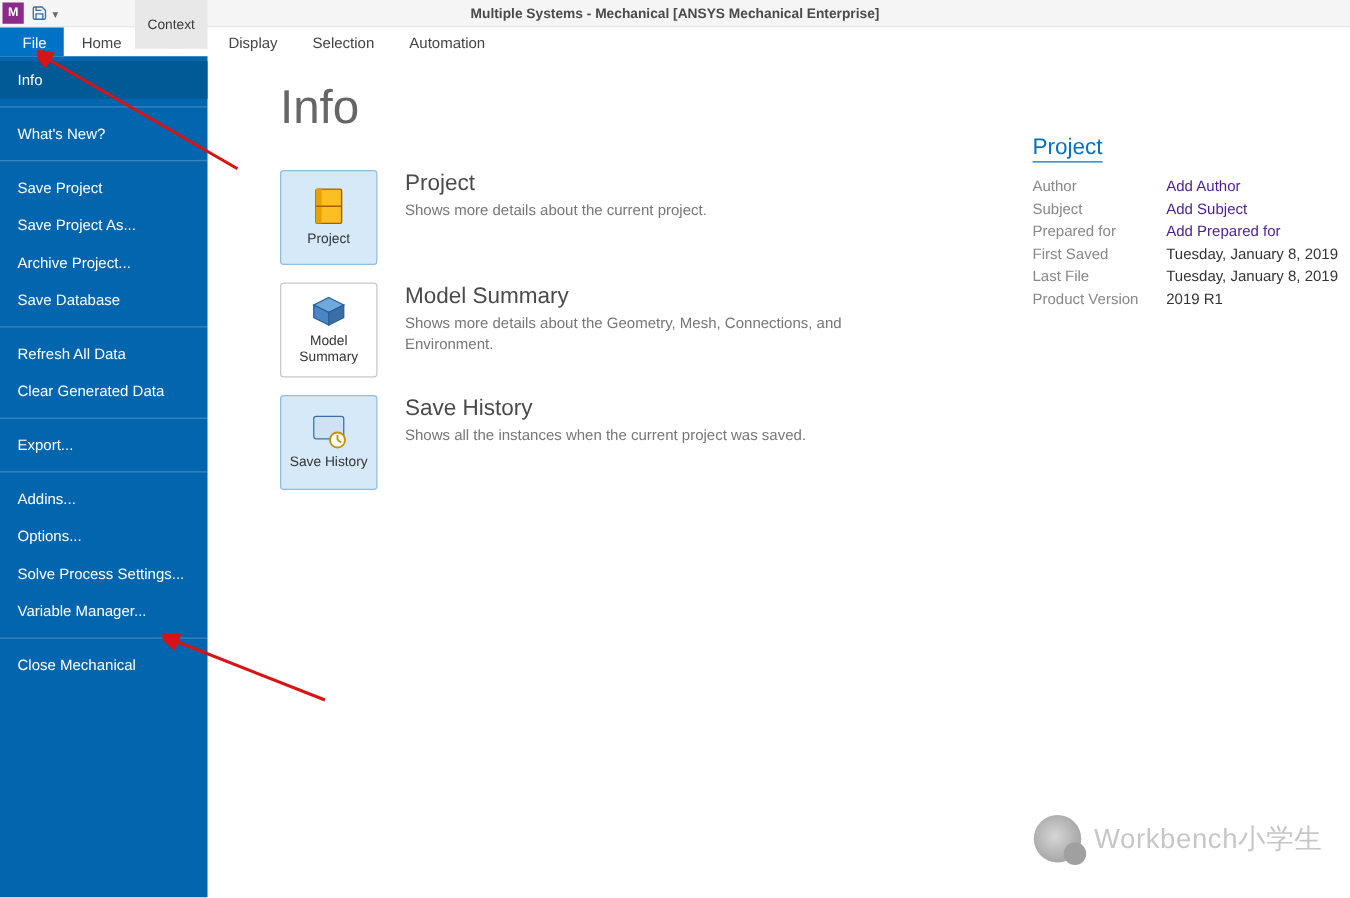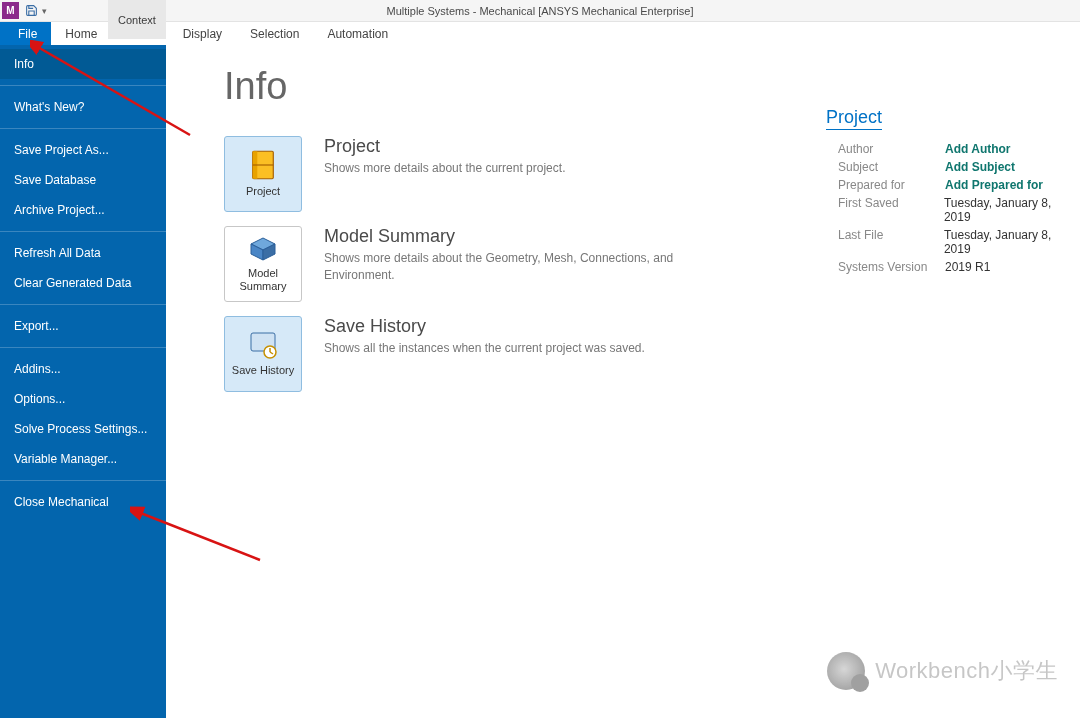--- a/index.html
+++ b/index.html
@@ -3,21 +3,21 @@
 <meta charset="utf-8">
 <style>
 * { margin: 0; padding: 0; box-sizing: border-box; font-family: "Segoe UI", Arial, sans-serif; }
 body { width: 1080px; height: 718px; background: #fff; overflow: hidden; position: relative; }
 
 .qat { height: 22px; display: flex; align-items: center; padding-left: 2px; background: #f5f5f5; border-bottom: 1px solid #e3e3e3; }
 .qat-m { width: 17px; height: 17px; background: #8b2a8b; color: #fff; font-size: 10px; font-weight: bold; display: flex; align-items: center; justify-content: center; margin-right: 4px; }
 .qat-save { width: 16px; height: 16px; display: flex; align-items: center; justify-content: center; margin-right: 3px; color: #3b6ea5; cursor: pointer; }
 .qat-dd { color: #666; font-size: 9px; margin-right: 8px; cursor: pointer; }
 .context-lbl { position: absolute; left: 108px; top: 0; height: 39px; background: #e8e8e8; padding: 0 10px; font-size: 11px; color: #3a3a3a; display: flex; align-items: center; }
-.title-text { position: absolute; left: 0; right: 0; top: 0; height: 22px; text-align: center; font-size: 11px; color: #4a4a4a; display: flex; align-items: center; justify-content: center; pointer-events: none; }
+.title-text { position: absolute; left: 0; right: 0; top: 0; height: 22px; text-align: center; font-size: 11px; color: #4a4a4a; display: flex; align-items: center; justify-content: center; pointer-events: none; font-weight: bold; }
 
 .ribbon-tabs { height: 23px; background: #fff; display: flex; align-items: stretch; border-bottom: 0; }
 .rtab { padding: 0 14px; font-size: 12px; color: #444; display: flex; align-items: center; cursor: pointer; }
 .rtab.sel { background: #0072c6; color: #fff; }
 
 .page { display: flex; height: 673px; }
 .sidebar { width: 166px; background: #0365ad; color: #fff; padding-top: 4px; }
 .side-item { padding: 8px 14px; font-size: 12px; cursor: pointer; }
 .side-item.sel { background: #015a95; }
 .side-sep { height: 1px; background: rgba(255,255,255,0.22); margin: 6px 0; }
@@ -29,25 +29,25 @@
 .info-row { display: flex; align-items: flex-start; margin-bottom: 14px; }
 .tile { width: 78px; height: 76px; border: 1px solid #c7c7c7; border-radius: 3px; display: flex; flex-direction: column; align-items: center; justify-content: center; cursor: pointer; background: #fff; }
 .tile.sel { background: #d6e9f8; border-color: #8fbde0; }
 .tile-label { font-size: 11px; color: #333; margin-top: 4px; text-align: center; line-height: 1.2; }
 .info-text { margin-left: 22px; padding-top: 0; max-width: 420px; }
 .info-head { font-size: 18px; color: #4a4a4a; font-weight: 400; margin-bottom: 3px; }
 .info-desc { font-size: 12px; color: #777; line-height: 1.4; }
 
 .proj-panel { position: absolute; left: 660px; top: 62px; }
 .proj-head { font-size: 18px; color: #0072c6; border-bottom: 1px solid #0072c6; display: inline-block; padding-bottom: 1px; margin-bottom: 10px; }
-.proj-table { font-size: 12px; margin-left: 12px; }
+.proj-table { font-size: 12px; }
 .proj-row { display: flex; padding: 2px 0; }
 .proj-k { width: 107px; color: #888; }
 .proj-v { color: #333; }
-.proj-v.bold { font-weight: 700; color: #0f766e; }
+.proj-v.bold { font-weight: 400; color: #4c1d95; }
 
 .arrow1 { position: absolute; left: 30px; top: 40px; pointer-events: none; }
 .arrow2 { position: absolute; left: 130px; top: 500px; pointer-events: none; }
 
 .watermark { position: absolute; right: 22px; bottom: 28px; display: flex; align-items: center; gap: 10px; opacity: 0.85; }
 .wm-icon { width: 38px; height: 38px; border-radius: 50%; background: radial-gradient(circle at 45% 45%, #d0d0d0, #808080); position: relative; }
 .wm-icon::after { content:""; position:absolute; right:-4px; bottom:-2px; width:18px; height:18px; border-radius:50%; background:#909090; }
 .wm-text { font-size: 22px; color: #bdbdbd; font-weight: 500; letter-spacing: 0.5px; }
 
 svg.ico { display: block; }
@@ -77,23 +77,24 @@
     <div class="rtab">Selection</div>
     <div class="rtab">Automation</div>
   </div>
 
 <div class="page">
   <div class="sidebar" id="sidebar">
       <div class="side-item sel">Info</div>
       <div class="side-sep"></div>
       <div class="side-item">What's New?</div>
       <div class="side-sep"></div>
+      <div class="side-item">Save Project</div>
       <div class="side-item">Save Project As...</div>
+      <div class="side-item">Archive Project...</div>
       <div class="side-item">Save Database</div>
-      <div class="side-item">Archive Project...</div>
       <div class="side-sep"></div>
       <div class="side-item">Refresh All Data</div>
       <div class="side-item">Clear Generated Data</div>
       <div class="side-sep"></div>
       <div class="side-item">Export...</div>
       <div class="side-sep"></div>
       <div class="side-item">Addins...</div>
       <div class="side-item">Options...</div>
       <div class="side-item">Solve Process Settings...</div>
       <div class="side-item">Variable Manager...</div>
@@ -164,21 +165,21 @@
           </div>
           <div class="proj-row">
             <div class="proj-k">First Saved</div>
             <div class="proj-v">Tuesday, January 8, 2019</div>
           </div>
           <div class="proj-row">
             <div class="proj-k">Last File</div>
             <div class="proj-v">Tuesday, January 8, 2019</div>
           </div>
           <div class="proj-row">
-            <div class="proj-k">Systems Version</div>
+            <div class="proj-k">Product Version</div>
             <div class="proj-v">2019 R1</div>
           </div>
         </div>
     </div>
   </div>
 </div>
 
 <svg class="arrow1" width="180" height="110">
   <defs>
       <marker id="ah1" markerWidth="10" markerHeight="10" refX="2" refY="3" orient="auto">

